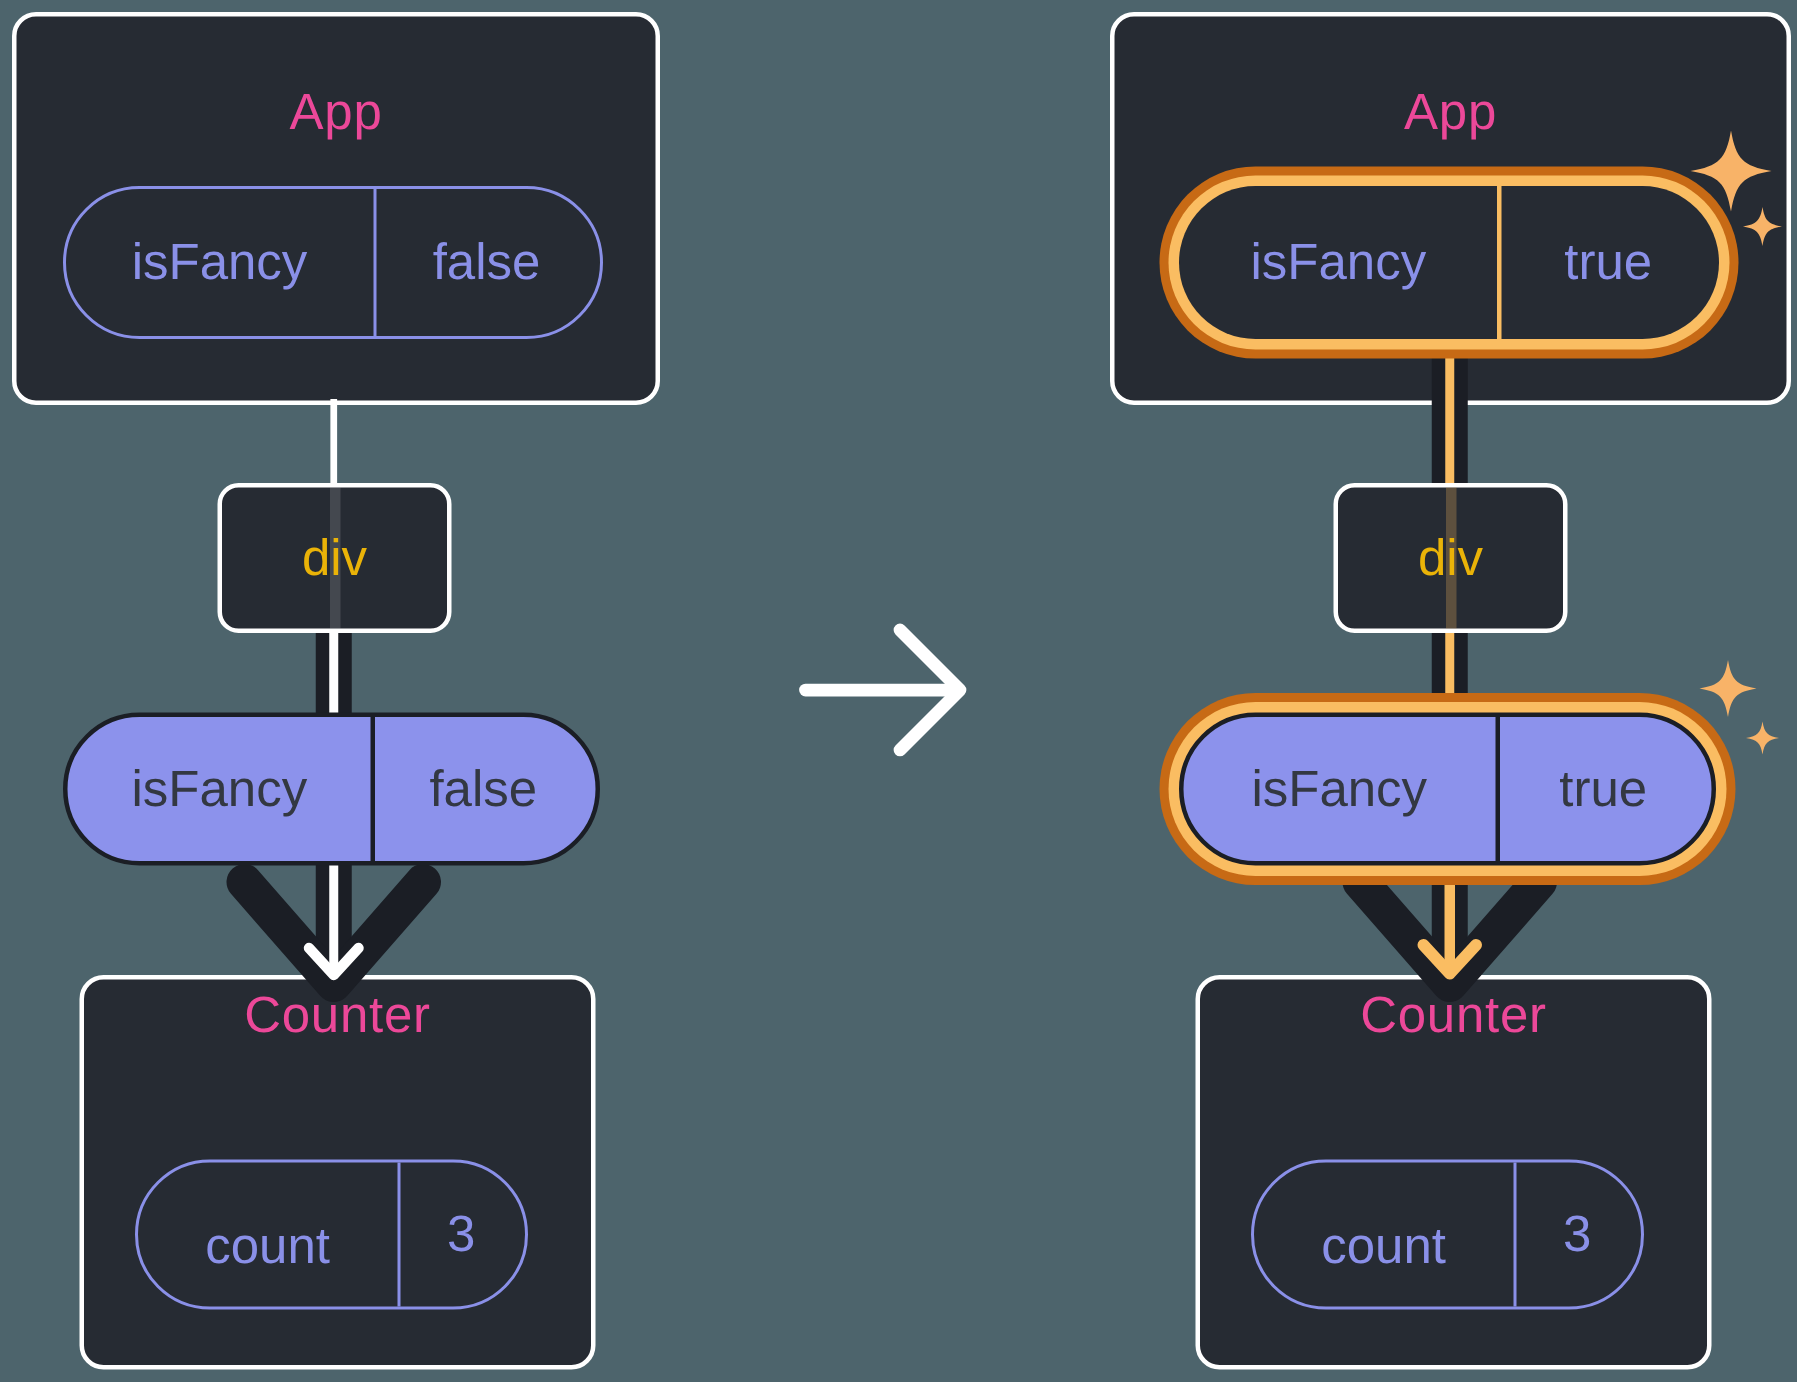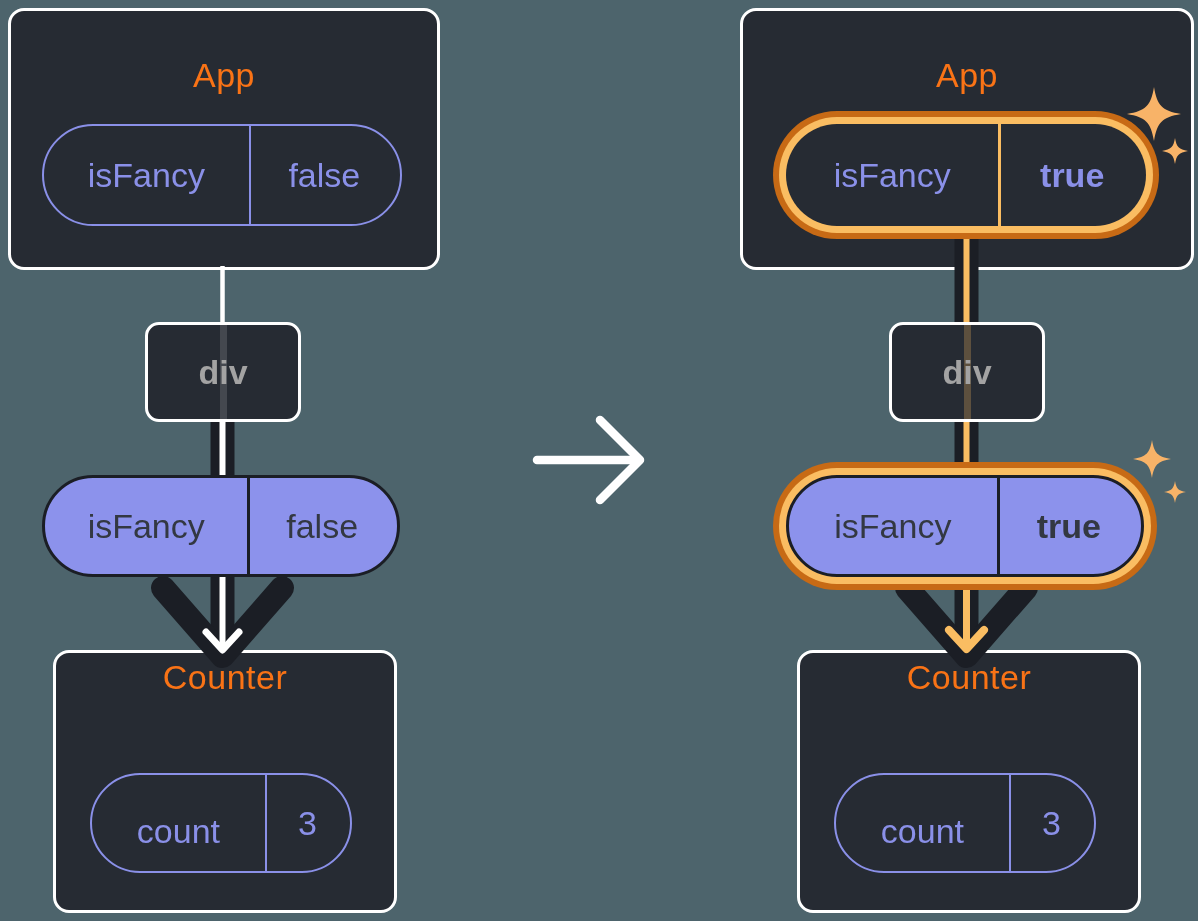--- a/index.html
+++ b/index.html
@@ -20,21 +20,21 @@
     position: absolute;
     background: #262B33;
     border: 3px solid #FFFFFF;
     border-radius: 16px;
     z-index: 1;
     display: flex;
     justify-content: center;
     align-items: flex-start;
   }
   .card-title {
-    color: #f97316;
+    color: #ec4899;
     font-size: 34px;
     line-height: 48px;
     font-weight: 500;
     letter-spacing: 0.5px;
   }
   .app-card .card-title { margin-top: 40px; }
   .counter-card .card-title { }
 
   #left-app-card     { left: 8px;   top: 8px;   width: 432px; height: 262px; }
   #right-app-card    { left: 740px; top: 8px;   width: 454px; height: 262px; }
@@ -47,21 +47,21 @@
     width: 156px; height: 100px;
     background: #262B33;
     border: 3px solid #FFFFFF;
     border-radius: 14px;
     display: flex; align-items: center; justify-content: center;
     z-index: 3;
   }
   #left-div-box  { left: 145px; top: 322px; }
   #right-div-box { left: 889px; top: 322px; }
   .div-label {
-    color: #a3a3a3; font-size: 34px; font-weight: 700; position: relative; z-index: 2;
+    color: #eab308; font-size: 34px; font-weight: 400; position: relative; z-index: 2;
   }
   .prop-stripe {
     position: absolute; top: 0; bottom: 0; left: calc(50% - 3.5px);
     width: 7px; z-index: 1;
   }
   .prop-stripe.faint-white  { background: rgba(255,255,255,0.14); }
   .prop-stripe.faint-orange { background: rgba(250,189,98,0.26); }
 
   
   .pill {
@@ -105,21 +105,21 @@
     box-shadow: 0 0 0 7px #FABD62, 0 0 0 13px #C76A15;
   }
   .pill.state-glow {
     background: #262B33;
     border: none;
     box-shadow: 0 0 0 7px #FABD62, 0 0 0 13px #C76A15;
   }
   .pill.state-glow .cell { color: #8A90E8; }
   .pill.state-glow .divider { background: #FABD62; width: 3px; }
 
-  .cell.bold { font-weight: 700; }
+  .cell.bold { font-weight: 400; }
 
   #left-app-pill     { left: 42px;  top: 124px; width: 360px; height: 102px; }
   #right-app-pill    { left: 786px; top: 124px; width: 360px; height: 102px; }
   #left-prop-pill    { left: 42px;  top: 475px; width: 358px; height: 102px; }
   #right-prop-pill   { left: 786px; top: 475px; width: 358px; height: 102px; }
   #left-count-pill   { left: 90px;  top: 773px; width: 262px; height: 100px; }
   #right-count-pill  { left: 834px; top: 773px; width: 262px; height: 100px; }
 
   
   svg.lines    { position: absolute; left: 0; top: 0; z-index: 2; pointer-events: none; }

